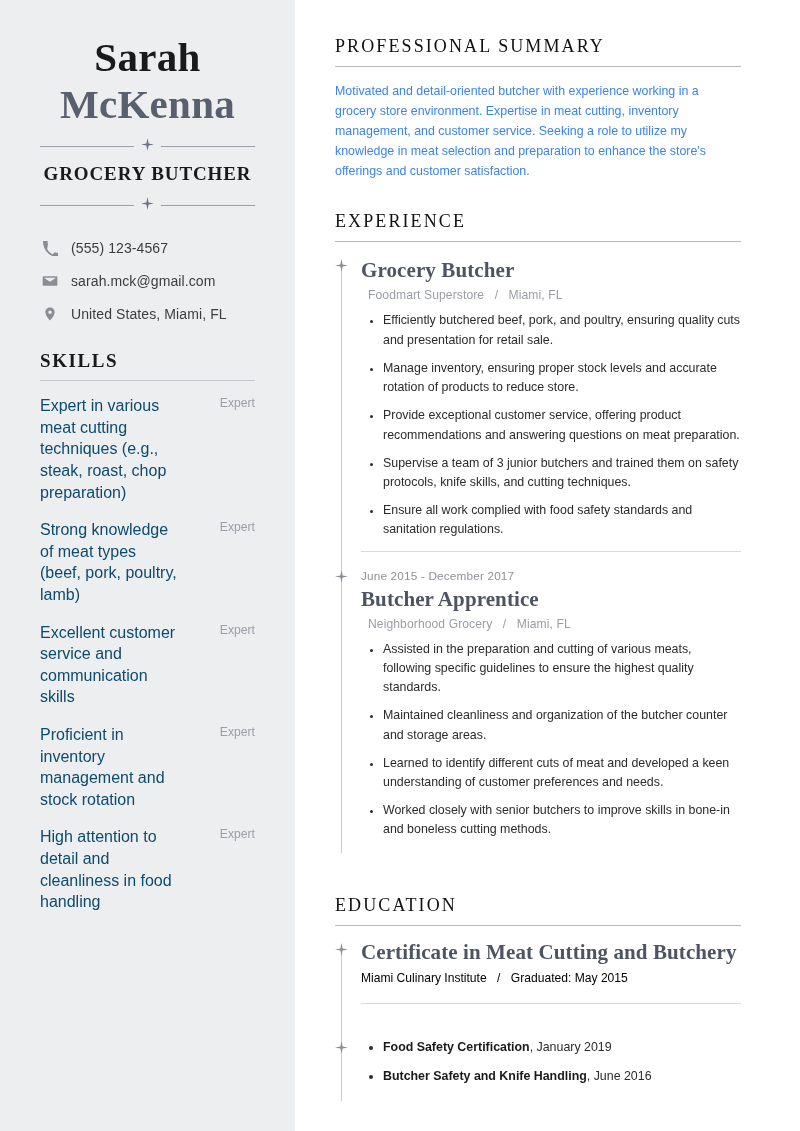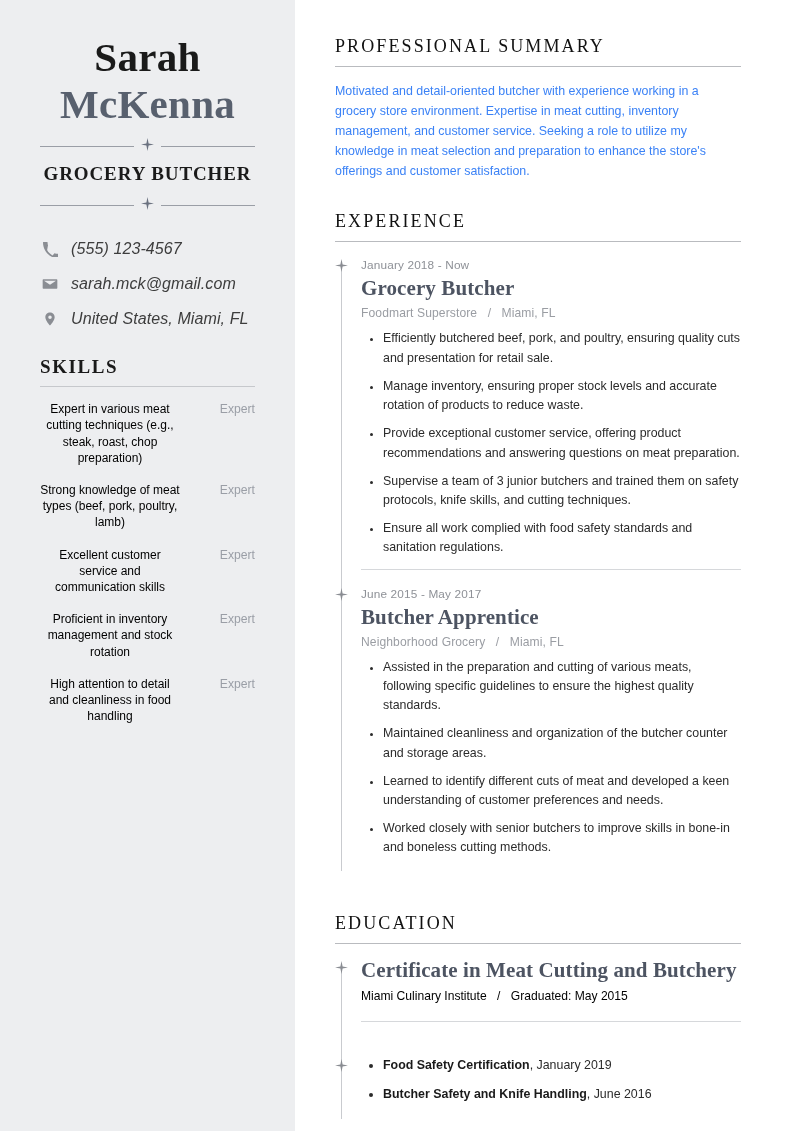--- a/index.html
+++ b/index.html
@@ -80,24 +80,23 @@
   }
   .contact-icon {
     width: 20px;
     min-width: 20px;
     display: flex;
     align-items: center;
     justify-content: center;
     margin-right: 11px;
   }
   .contact-text {
-    font-size: 16px;
+    font-size: 14px;
     color: #3d3d3d;
     letter-spacing: 0.1px;
-    font-style: italic;
   }
 
   
   .sb-section-title {
     font-family: "Liberation Serif", serif;
     font-size: 19px;
     font-weight: bold;
     color: #1a1a1a;
     letter-spacing: 1.6px;
     margin-top: 28px;
@@ -109,25 +108,24 @@
     margin-bottom: 14px;
   }
 
   .skill-row {
     display: flex;
     justify-content: space-between;
     align-items: flex-start;
     margin-bottom: 16px;
   }
   .skill-name {
-    font-size: 12px;
-    color: #000000;
+    font-size: 16px;
+    color: #0c4a6e;
     line-height: 1.35;
     width: 140px;
-    text-align: center;
   }
   .skill-level {
     font-size: 12.2px;
     color: #9a9ea6;
     white-space: nowrap;
     padding-top: 1px;
   }
 
   
   .main {
@@ -195,20 +193,21 @@
     font-weight: bold;
     color: #4d5462;
     margin-top: 4px;
     letter-spacing: 0.1px;
   }
   .entry-meta {
     font-size: 12.1px;
     color: #9a9da3;
     margin-top: 5px;
     letter-spacing: 0.1px;
+    margin-left: 7px;
   }
   .entry-meta .sep { margin: 0 7px; }
 
   .bullets { margin-top: 9px; padding-left: 22px; }
   .bullets li {
     font-size: 12.4px;
     color: #2b2b2b;
     line-height: 1.55;
     margin-bottom: 9px;
   }
@@ -349,44 +348,43 @@
       <div class="sec-rule"></div>
 
       <div class="timeline">
 
         <div class="tl-entry">
           <span class="tl-marker">
             <svg width="13" height="13" viewBox="0 0 13 13">
               <path d="M6.5 0 L7.6 5.4 L13 6.5 L7.6 7.6 L6.5 13 L5.4 7.6 L0 6.5 L5.4 5.4 Z" fill="#8a8d93"></path>
             </svg>
           </span>
-          <div class="entry-date">January 2018 - Now</div>
           <div class="entry-title">Grocery Butcher</div>
           <div class="entry-meta">
             <span>Foodmart Superstore</span>
             <span class="sep">/</span>
             <span>Miami, FL</span>
           </div>
           <ul class="bullets">
             <li>Efficiently butchered beef, pork, and poultry, ensuring quality cuts and presentation for retail sale.</li>
-            <li>Manage inventory, ensuring proper stock levels and accurate rotation of products to reduce waste.</li>
+            <li>Manage inventory, ensuring proper stock levels and accurate rotation of products to reduce store.</li>
             <li>Provide exceptional customer service, offering product recommendations and answering questions on meat preparation.</li>
             <li>Supervise a team of 3 junior butchers and trained them on safety protocols, knife skills, and cutting techniques.</li>
             <li>Ensure all work complied with food safety standards and sanitation regulations.</li>
           </ul>
           <div class="entry-divider"></div>
         </div>
 
         <div class="tl-entry">
           <span class="tl-marker">
             <svg width="13" height="13" viewBox="0 0 13 13">
               <path d="M6.5 0 L7.6 5.4 L13 6.5 L7.6 7.6 L6.5 13 L5.4 7.6 L0 6.5 L5.4 5.4 Z" fill="#8a8d93"></path>
             </svg>
           </span>
-          <div class="entry-date">June 2015 - May 2017</div>
+          <div class="entry-date">June 2015 - December 2017</div>
           <div class="entry-title">Butcher Apprentice</div>
           <div class="entry-meta">
             <span>Neighborhood Grocery</span>
             <span class="sep">/</span>
             <span>Miami, FL</span>
           </div>
           <ul class="bullets">
             <li>Assisted in the preparation and cutting of various meats, following specific guidelines to ensure the highest quality standards.</li>
             <li>Maintained cleanliness and organization of the butcher counter and storage areas.</li>
             <li>Learned to identify different cuts of meat and developed a keen understanding of customer preferences and needs.</li>

